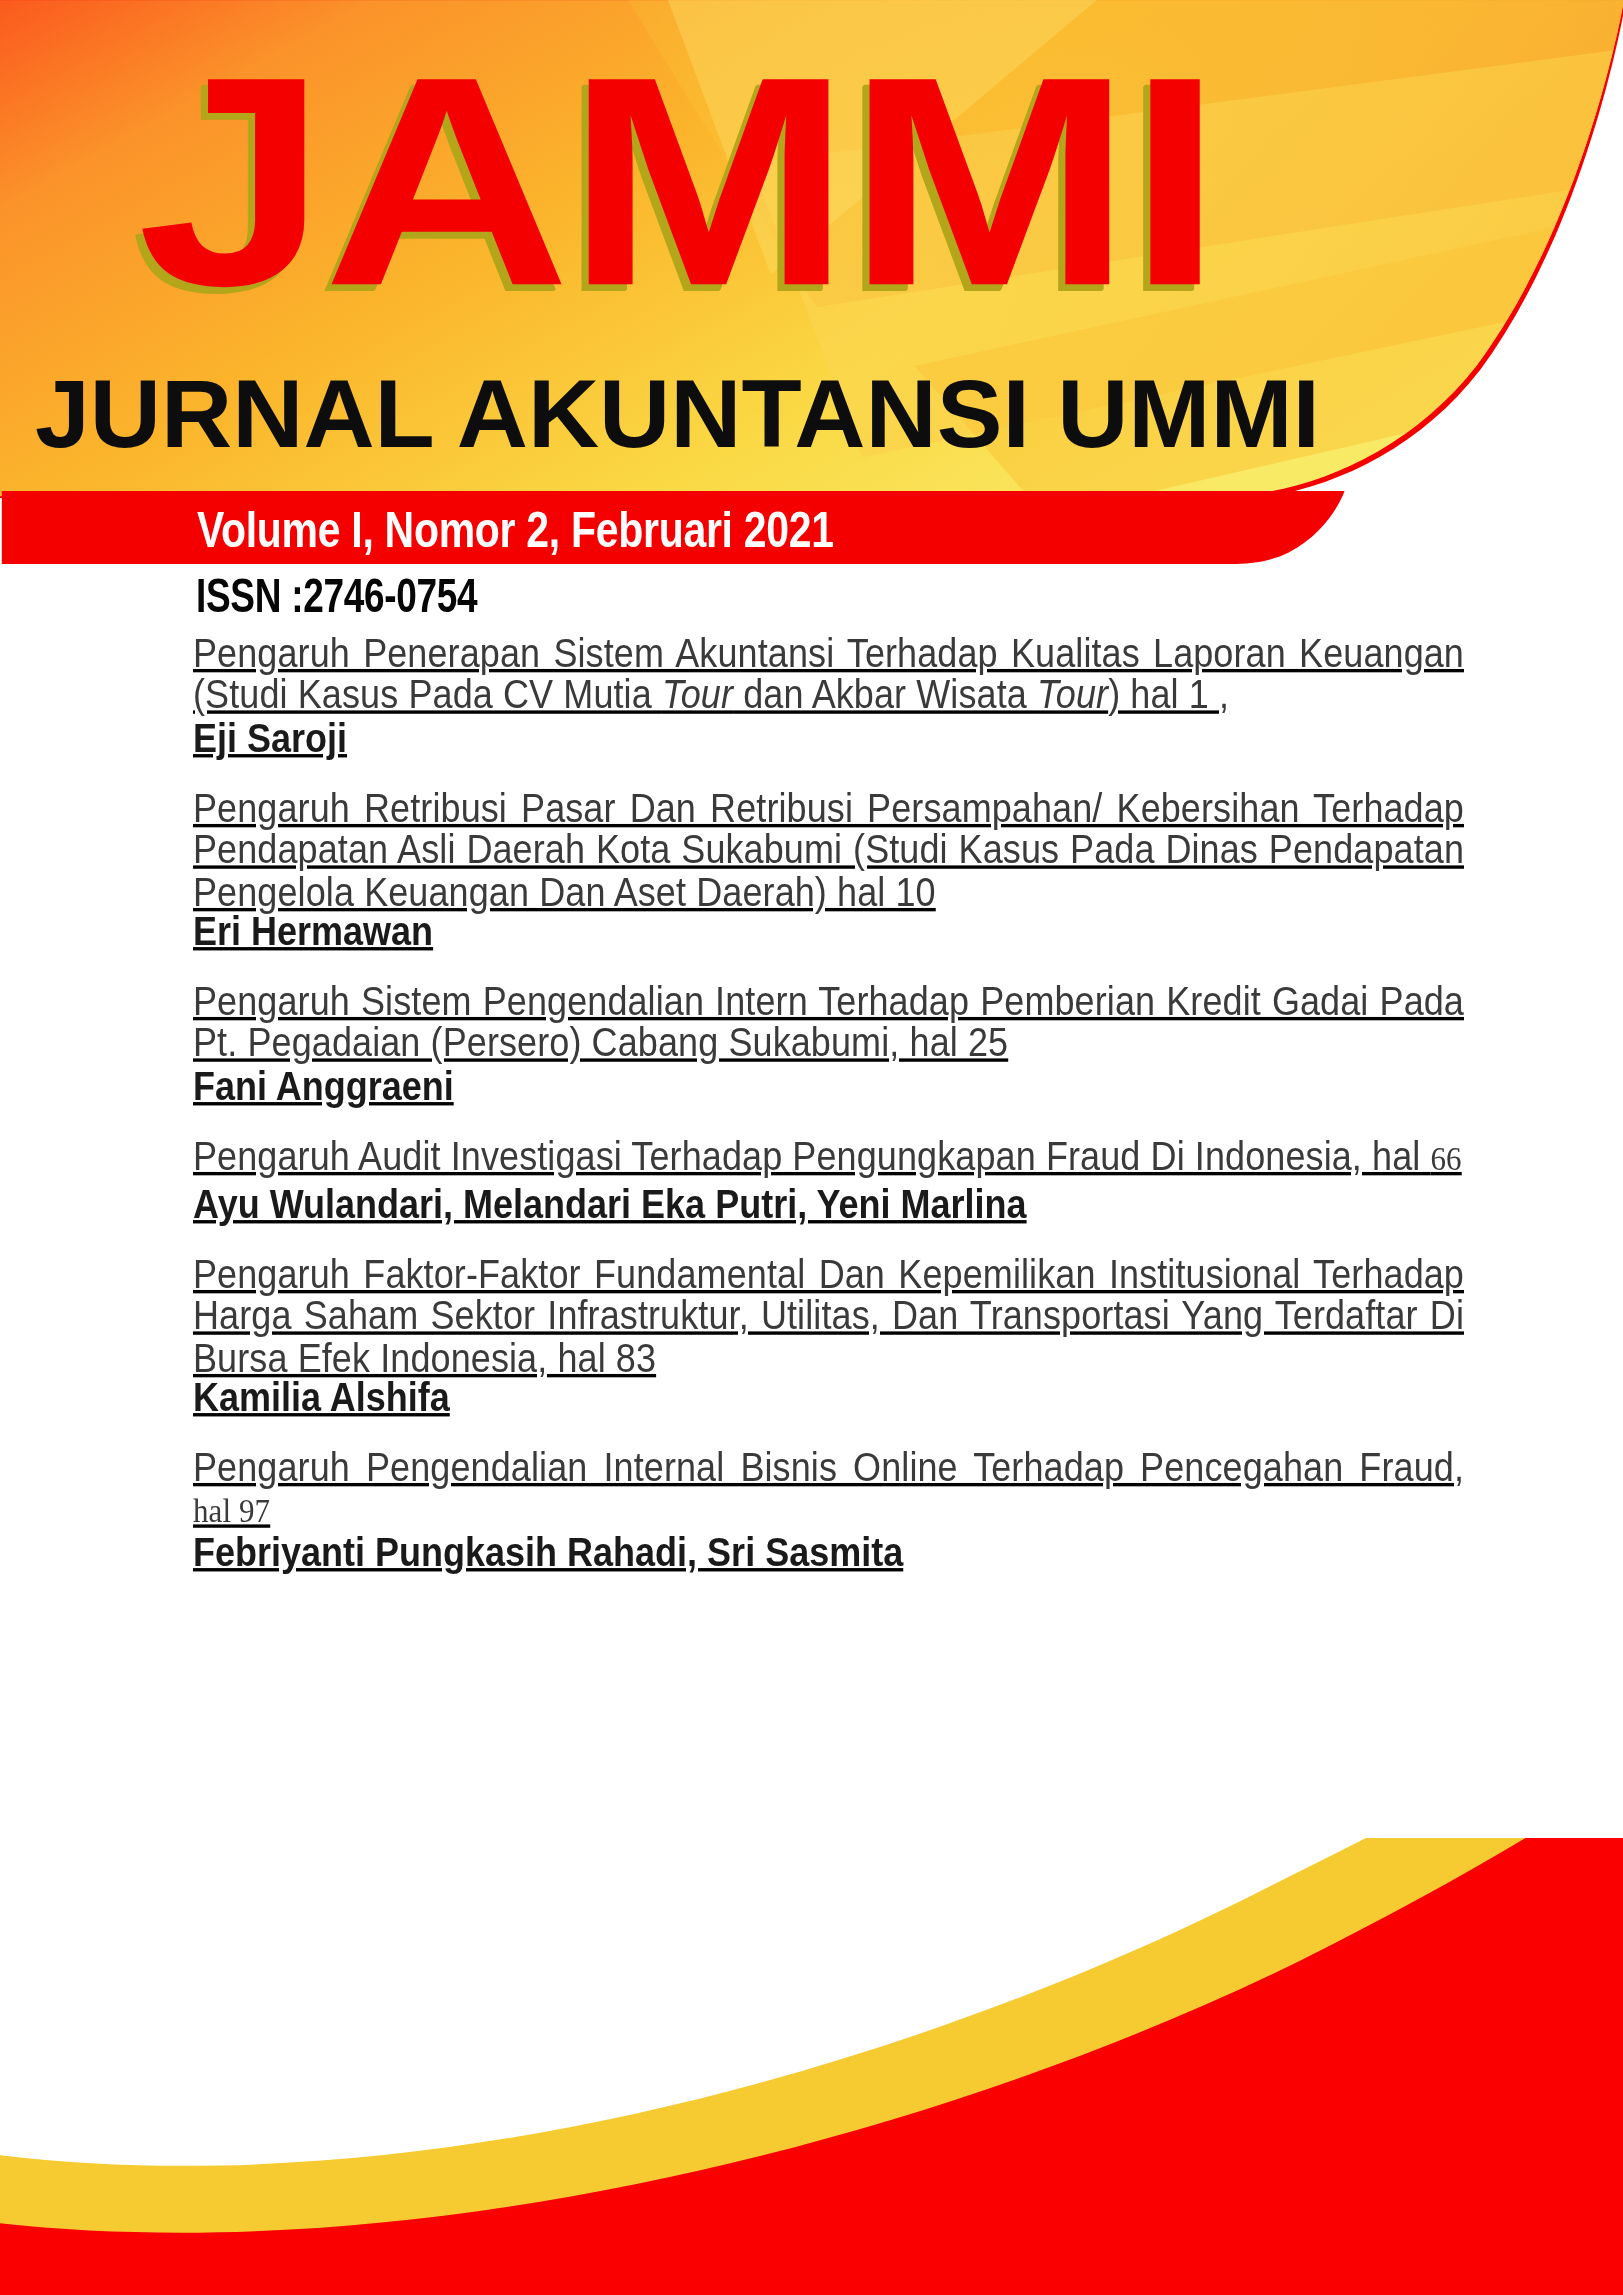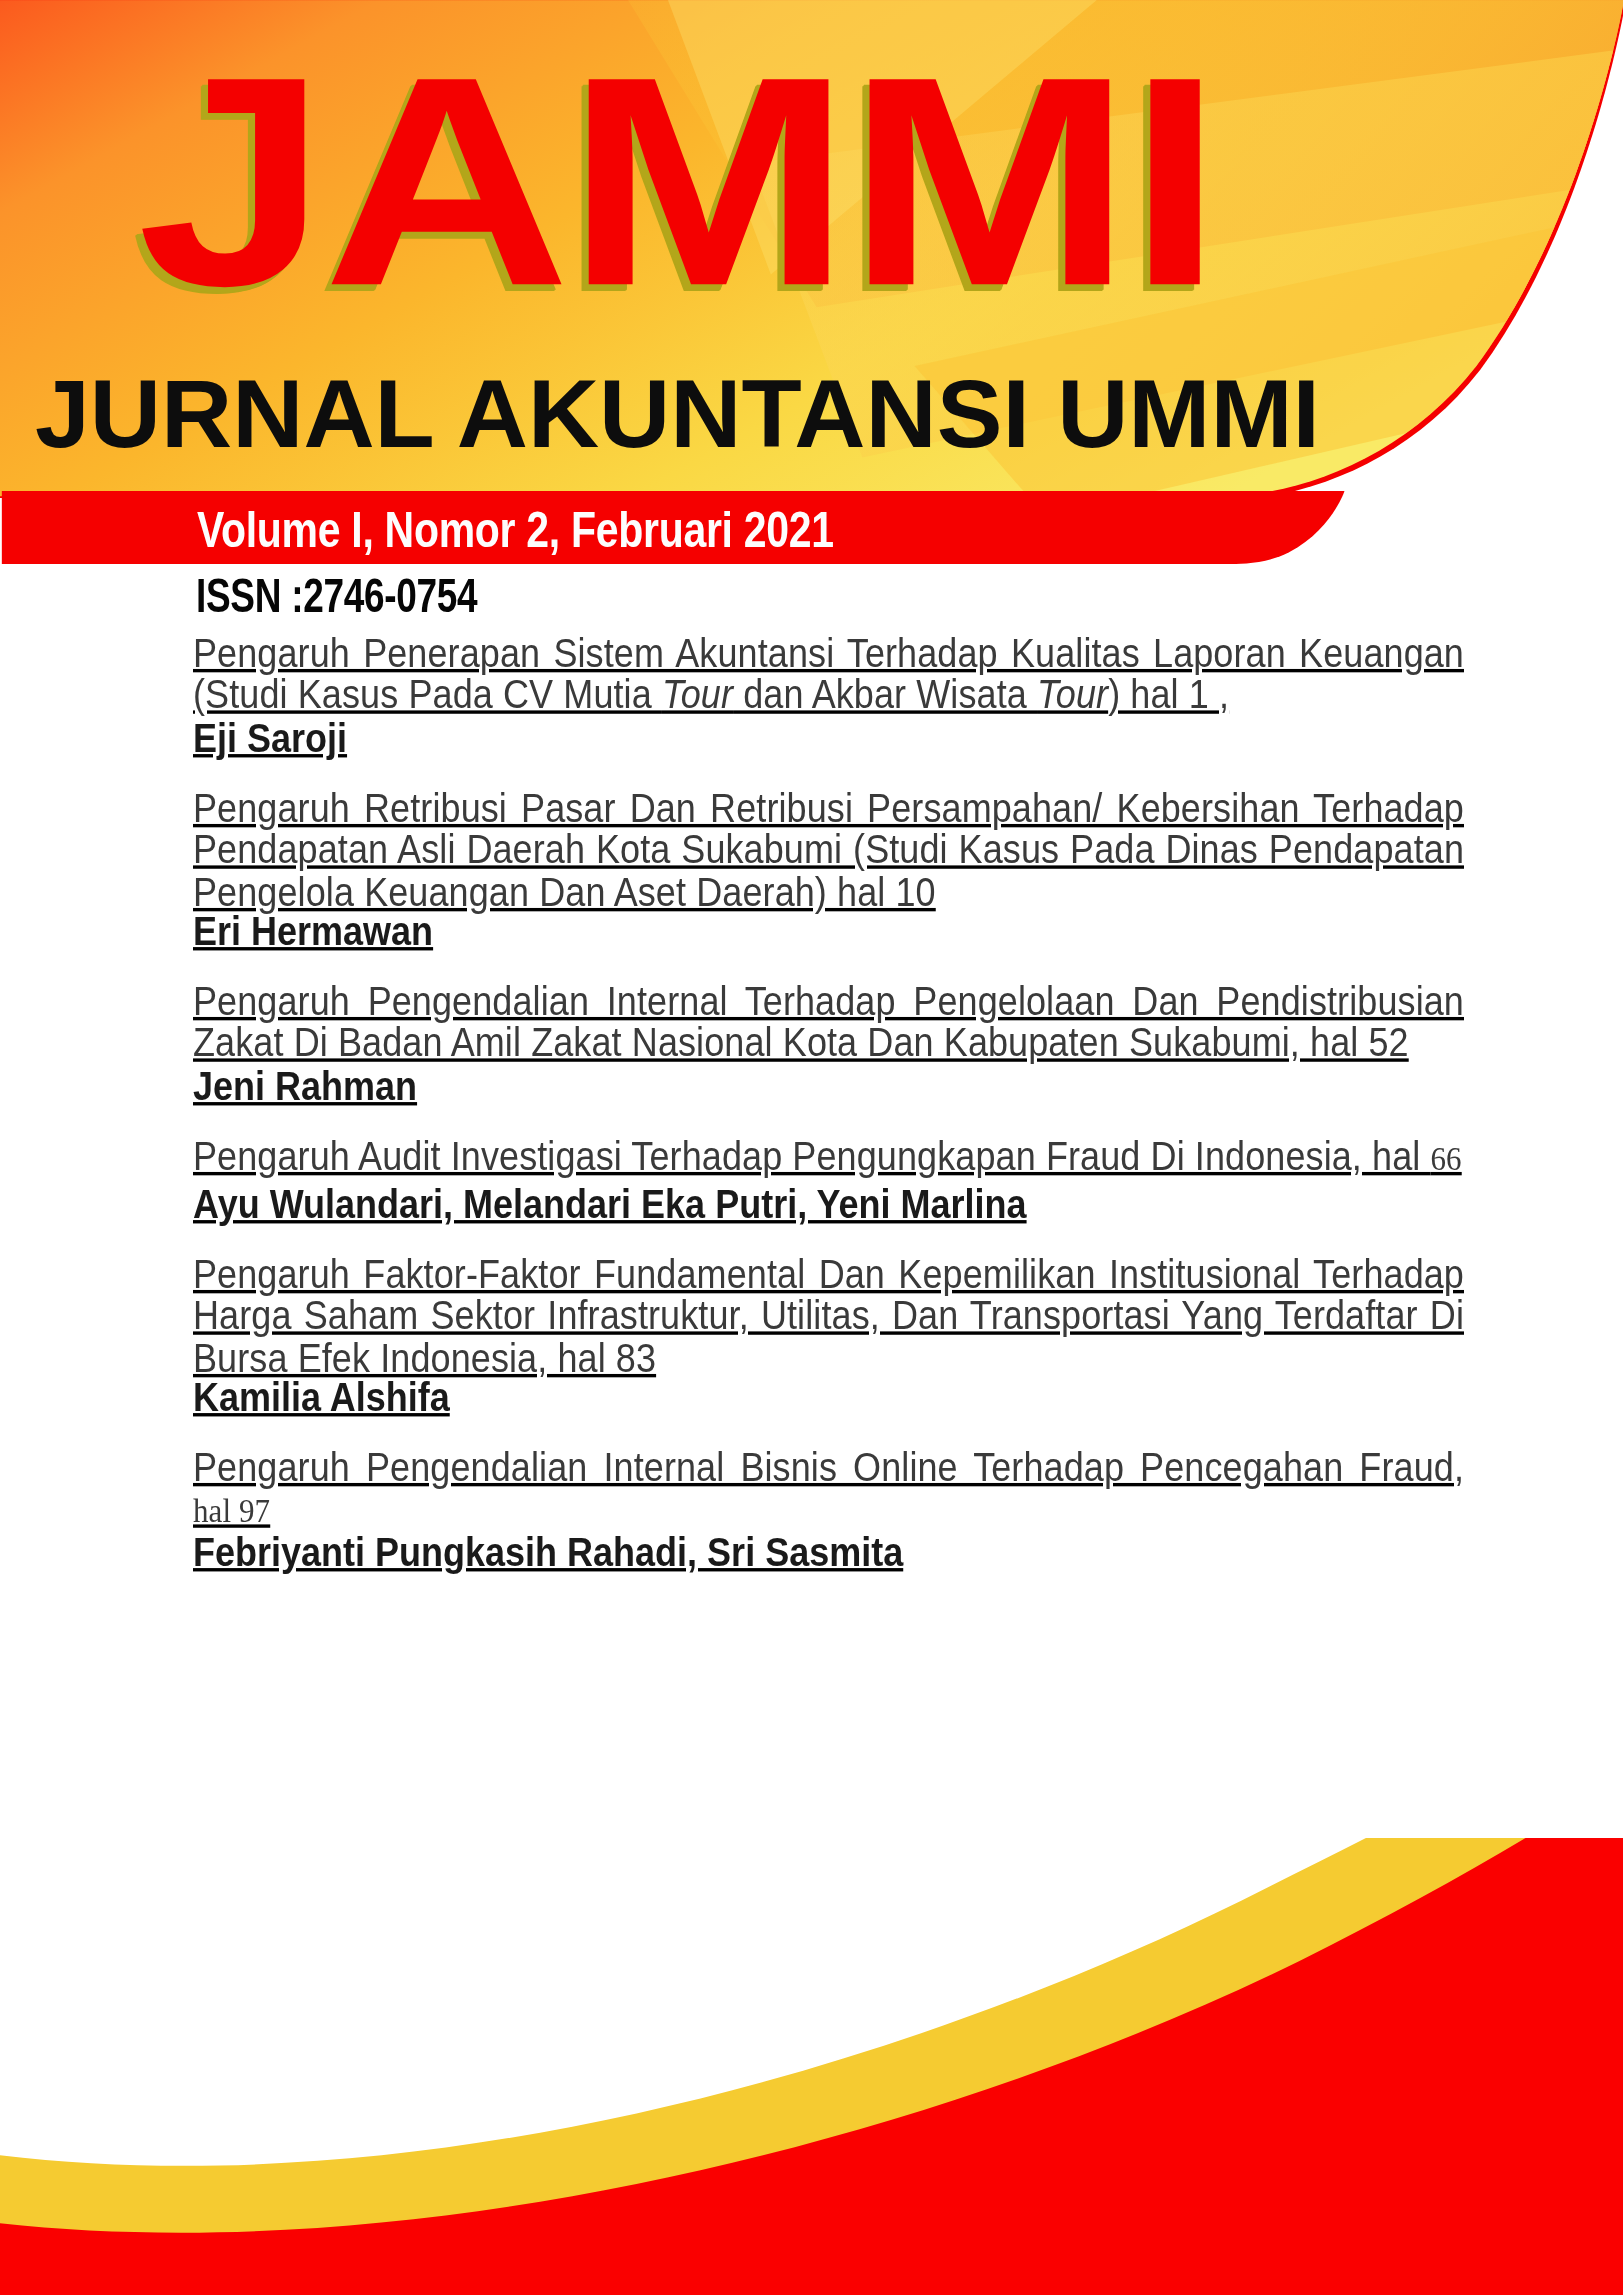--- a/index.html
+++ b/index.html
@@ -208,22 +208,22 @@
 <div class="toc" id="toc-root">
     <div class="toc-entry">
       <div class="toc-title"><span>Pengaruh Penerapan Sistem Akuntansi Terhadap Kualitas Laporan Keuangan (Studi Kasus Pada CV Mutia </span><i>Tour</i><span> dan Akbar Wisata </span><i>Tour</i><span>) hal 1 ,</span></div>
       <div class="toc-author">Eji Saroji</div>
     </div>
     <div class="toc-entry">
       <div class="toc-title"><span>Pengaruh Retribusi Pasar Dan Retribusi Persampahan/ Kebersihan Terhadap Pendapatan Asli Daerah Kota Sukabumi (Studi Kasus Pada Dinas Pendapatan Pengelola Keuangan Dan Aset Daerah) hal 10</span></div>
       <div class="toc-author">Eri Hermawan</div>
     </div>
     <div class="toc-entry">
-      <div class="toc-title"><span>Pengaruh Pengendalian Internal Terhadap Pengelolaan Dan Pendistribusian Zakat Di Badan Amil Zakat Nasional Kota Dan Kabupaten Sukabumi, hal 52</span></div>
-      <div class="toc-author">Jeni Rahman</div>
+      <div class="toc-title"><span>Pengaruh Sistem Pengendalian Intern Terhadap Pemberian  Kredit Gadai Pada Pt. Pegadaian (Persero) Cabang Sukabumi, hal 25</span></div>
+      <div class="toc-author">Fani Anggraeni</div>
     </div>
     <div class="toc-entry">
       <div class="toc-title"><span>Pengaruh Audit Investigasi Terhadap Pengungkapan Fraud Di Indonesia, hal </span><span class="hal-serif">66</span></div>
       <div class="toc-author">Ayu Wulandari, Melandari Eka Putri, Yeni Marlina</div>
     </div>
     <div class="toc-entry">
       <div class="toc-title"><span>Pengaruh Faktor-Faktor Fundamental Dan Kepemilikan Institusional Terhadap Harga Saham Sektor Infrastruktur, Utilitas, Dan Transportasi Yang Terdaftar Di Bursa Efek Indonesia, hal 83</span></div>
       <div class="toc-author">Kamilia Alshifa</div>
     </div>
     <div class="toc-entry">

